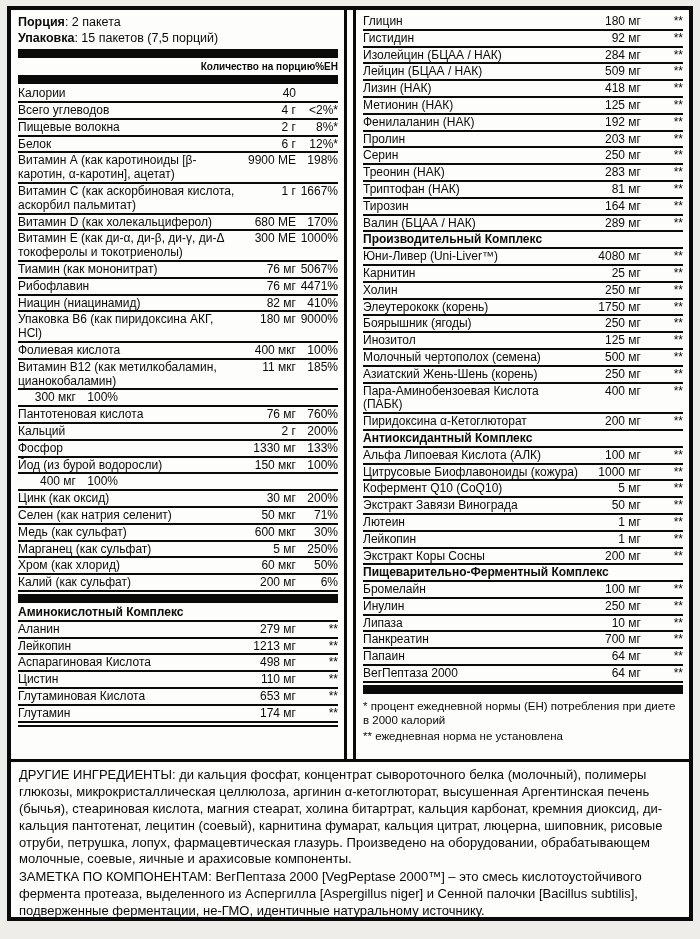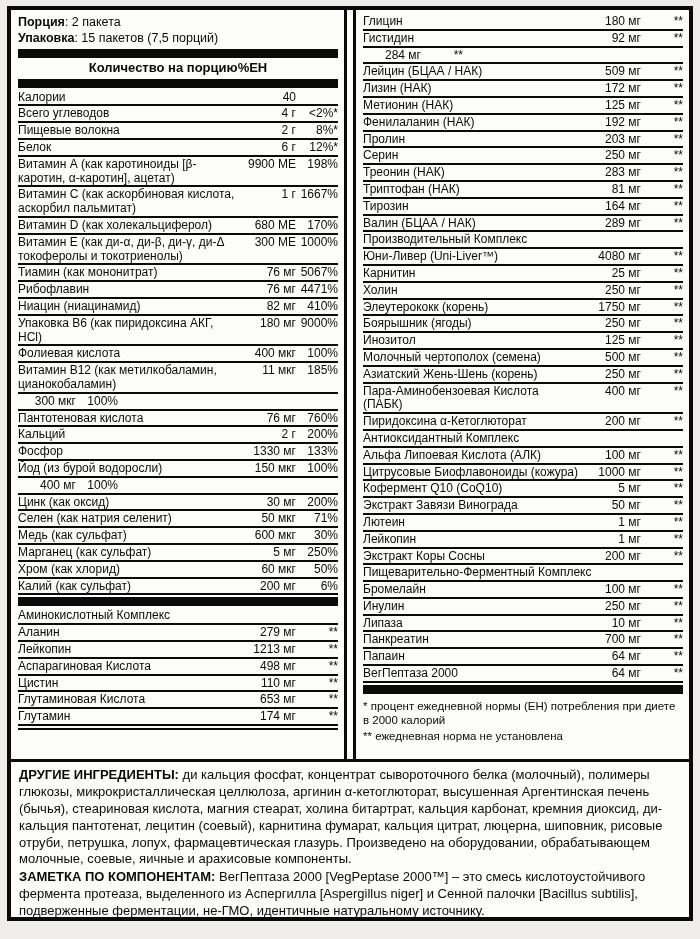--- a/index.html
+++ b/index.html
@@ -14,32 +14,32 @@
     width:686px;height:915px;border:4px solid #0a0a0a;background:#fdfdfc;
     display:flex;flex-direction:column;
   }
   .columns{display:flex;gap:6px;height:749px;overflow:hidden}
   .col{flex:1;box-sizing:border-box;padding:4px 6px 0 7px;font-size:12px;line-height:1.15}
   .col.left{border-right:3px solid #0a0a0a}
   .col.right{border-left:3px solid #0a0a0a}
   .sline{padding:1px 0;font-size:12.5px}
   .sline b{font-weight:bold}
   .bar{height:9px;background:#0a0a0a;margin:2px 0}
-  .hdr{display:flex;justify-content:center;font-weight:bold;font-size:13px;padding:1px 0}
+  .hdr{display:flex;justify-content:flex-end;font-weight:bold;font-size:10px;padding:1px 0}
   .row{display:flex;align-items:flex-start;border-bottom:2px solid #0a0a0a;padding:1px 0 0}
   .row .n{flex:1;padding-right:3px}
   .row .a{width:58px;text-align:right;flex:none}
   .row .d{width:42px;text-align:right;flex:none}
-  .sec{font-weight:normal;border-bottom:2px solid #0a0a0a;padding:1px 0 0}
+  .sec{font-weight:bold;border-bottom:2px solid #0a0a0a;padding:1px 0 0}
   .dline{height:2px;background:#0a0a0a;margin-top:2px}
   .fns{padding-top:3px;font-size:11.5px;line-height:1.25}
   .fns div{margin-bottom:1px}
   .bottom{flex:1;border-top:3px solid #0a0a0a;padding:5px 8px;font-size:13px;line-height:1.3;overflow:hidden}
   .bottom p{margin:0 0 1px 0}
-  .bottom .t{font-weight:bold}
+  .bottom .t{font-weight:normal}
 </style>
 </head>
 <body>
 
 <div class="label">
   <div class="columns">
     <div class="col left">
       <div>
           <div class="sline"><b>Порция</b><span>: 2 пакета</span></div>
           <div class="sline"><b>Упаковка</b><span>: 15 пакетов (7,5 порций)</span></div>
@@ -220,31 +220,32 @@
             <span class="n">Глицин</span>
             <span class="a">180 мг</span>
             <span class="d">**</span>
           </div>
           <div class="row">
             <span class="n">Гистидин</span>
             <span class="a">92 мг</span>
             <span class="d">**</span>
           </div>
           <div class="row">
+            <span class="n">Изолейцин (БЦАА / НАК)</span>
             <span class="a">284 мг</span>
             <span class="d">**</span>
           </div>
           <div class="row">
             <span class="n">Лейцин (БЦАА / НАК)</span>
             <span class="a">509 мг</span>
             <span class="d">**</span>
           </div>
           <div class="row">
             <span class="n">Лизин (НАК)</span>
-            <span class="a">172 мг</span>
+            <span class="a">418 мг</span>
             <span class="d">**</span>
           </div>
           <div class="row">
             <span class="n">Метионин (НАК)</span>
             <span class="a">125 мг</span>
             <span class="d">**</span>
           </div>
           <div class="row">
             <span class="n">Фенилаланин (НАК)</span>
             <span class="a">192 мг</span>

